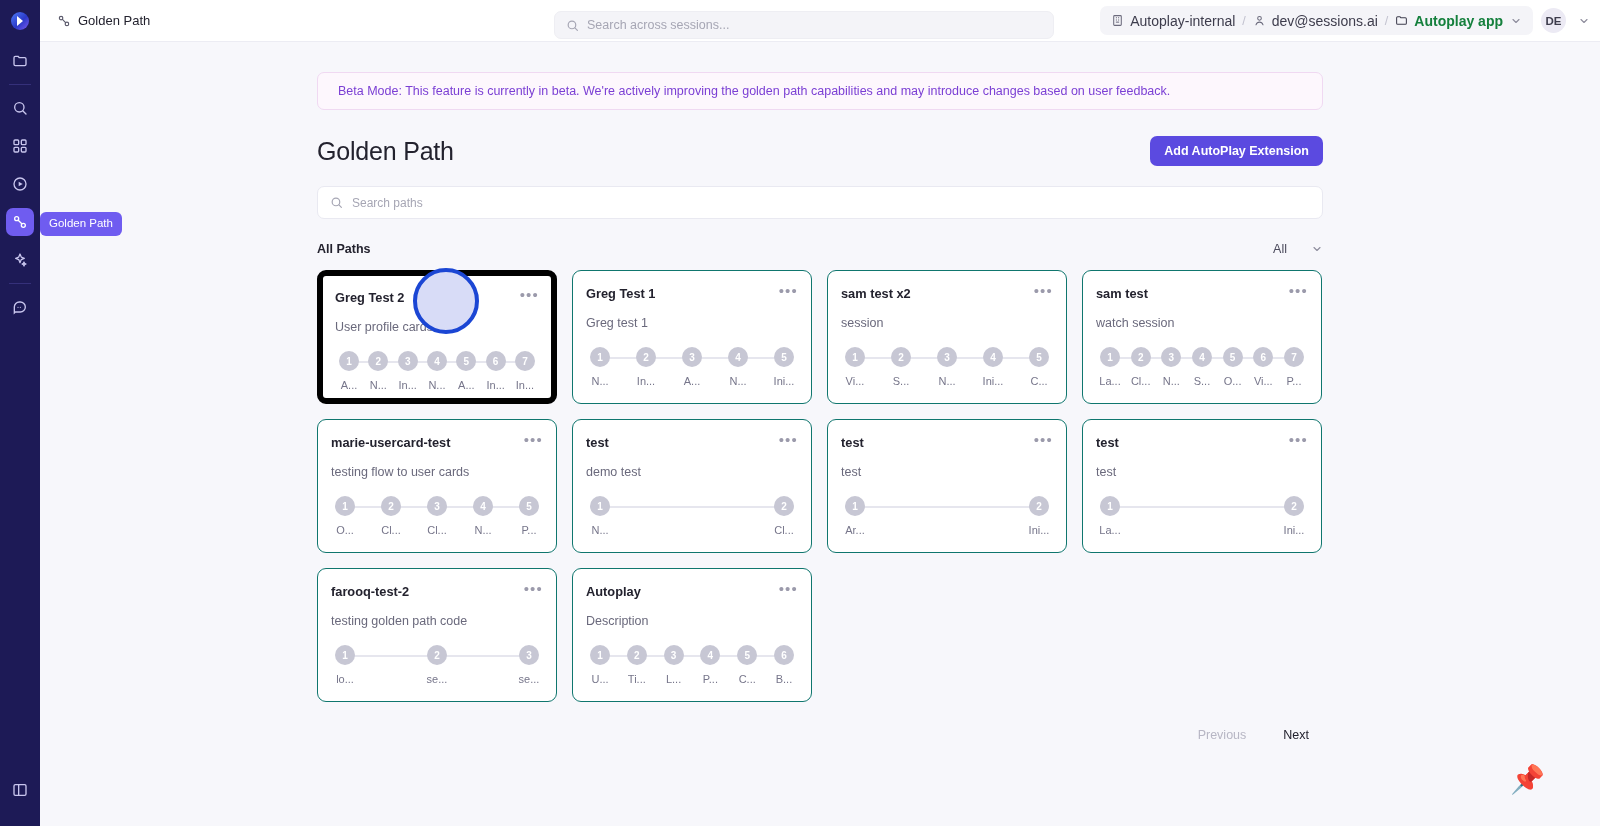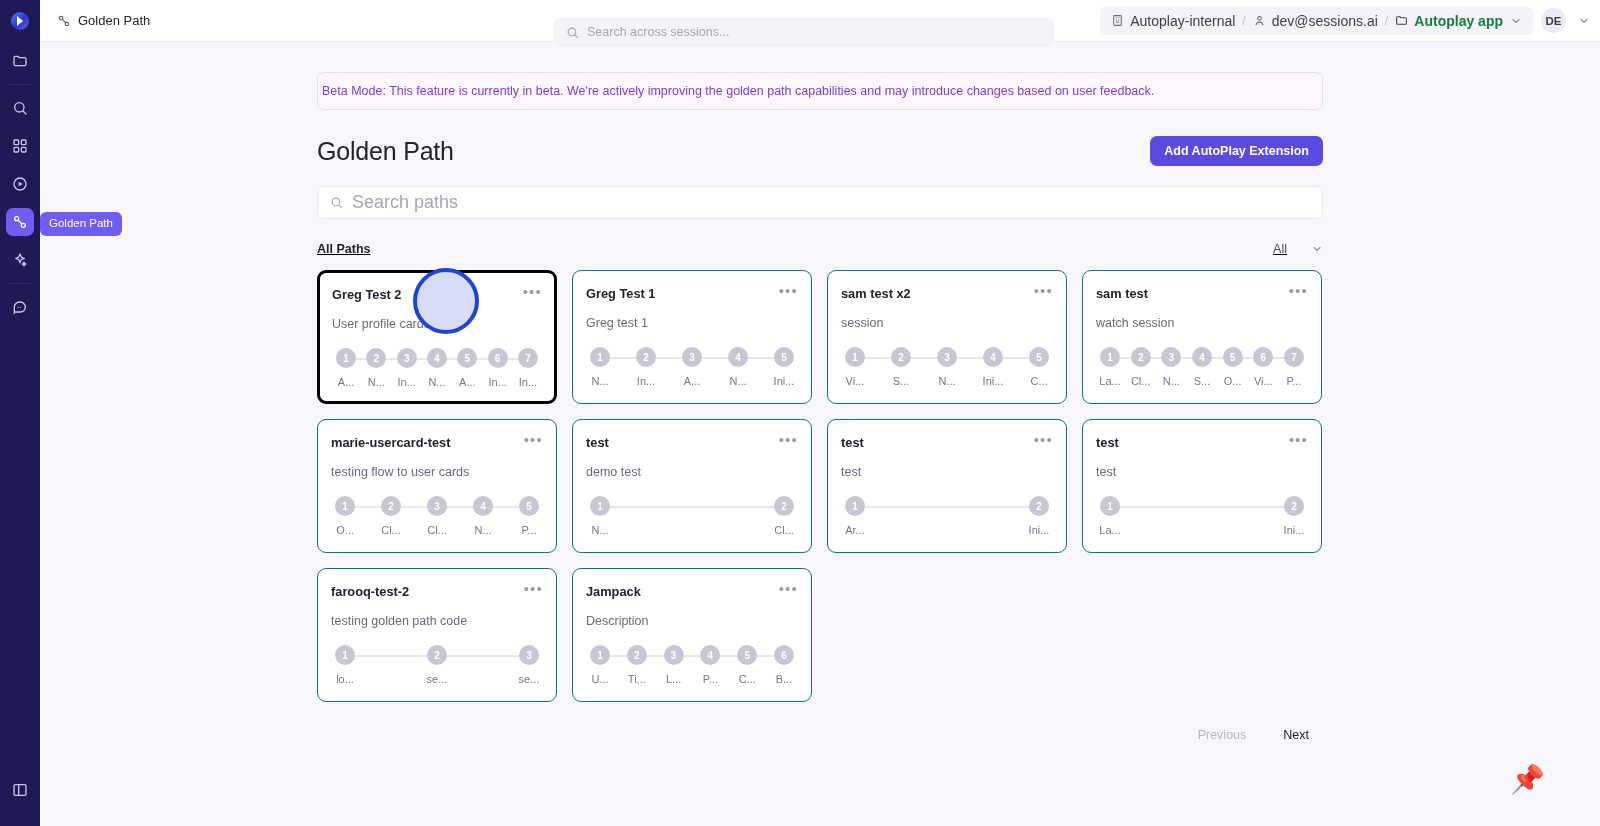--- a/index.html
+++ b/index.html
@@ -57,21 +57,21 @@
     width: 1560px; height: 42px;
     background: #ffffff;
     border-bottom: 1px solid #ececf3;
     display: flex; align-items: center;
     z-index: 20;
   }
   .crumb-left { display: flex; align-items: center; gap: 7px; margin-left: 17px; }
   .crumb-left .title { font-size: 13px; color: #23222e; }
 
   .global-search {
-    position: absolute; left: 514px; top: 18px;
+    position: absolute; left: 514px; top: 11px;
     width: 500px; height: 28px;
     background: #f4f4f8; border: 1px solid #eeeef3; border-radius: 7px;
     display: flex; align-items: center; gap: 8px; padding: 0 11px;
     cursor: text;
   }
   .global-search .ph { font-size: 12.5px; color: #a6a6b4; }
 
   .ctx {
     position: absolute; right: 67px; top: 6px;
     height: 29px; background: #f4f4f8; border-radius: 7px;
@@ -96,21 +96,21 @@
     position: absolute; left: 40px; top: 42px;
     width: 1560px; height: 784px;
     background: #f7f7fb;
     overflow: hidden;
   }
   .content { width: 1006px; margin: 0 auto; padding-top: 30px; }
 
   .beta-banner {
     height: 38px; border: 1px solid #f0d9f2; border-radius: 7px;
     background: #fdf7fd;
-    display: flex; align-items: center; padding: 0 4px;
+    display: flex; align-items: center; padding: 0 20px;
     font-size: 12.5px; color: #7b3fd4;
   }
 
   .page-head {
     margin-top: 26px;
     display: flex; align-items: center; justify-content: space-between;
   }
   .page-title { font-size: 25px; font-weight: 400; color: #23222e; letter-spacing: -.2px; }
   .btn-primary {
     background: #5b4ae0; color: #fff;
@@ -119,45 +119,45 @@
     height: 30px; padding: 0 14px; cursor: pointer;
   }
 
   .path-search {
     margin-top: 20px;
     height: 33px; background: #fff;
     border: 1px solid #e9e9f1; border-radius: 7px;
     display: flex; align-items: center; gap: 9px; padding: 0 12px;
     cursor: text;
   }
-  .path-search .ph { font-size: 18px; color: #a6a6b4; }
+  .path-search .ph { font-size: 12px; color: #a6a6b4; }
 
   .list-head {
     margin-top: 23px;
-    display: flex; align-items: center; justify-content: space-between; text-decoration: underline;
+    display: flex; align-items: center; justify-content: space-between;
   }
   .list-head .lbl { font-size: 12.5px; font-weight: 700; color: #23222e; }
   .filter { display: flex; align-items: center; gap: 24px; cursor: pointer; font-size: 12.5px; color: #4b4a5c; }
 
   
   .grid {
     margin-top: 14px;
     display: grid; grid-template-columns: repeat(4, 240px);
     gap: 15px;
   }
   .card {
     background: #fff;
     border: 1px solid #0f766e;
     border-radius: 9px;
     height: 134px;
     padding: 15px 13px 0 13px;
     position: relative;
     cursor: pointer;
   }
-  .card.selected { border: 3px solid #000000; padding: 14px 12px 0 12px; }
+  .card.selected { border: 6px solid #000000; padding: 14px 12px 0 12px; }
   .card-top { display: flex; align-items: flex-start; justify-content: space-between; }
   .card-name { font-size: 12.8px; font-weight: 700; color: #23222e; }
   .dots { color: #9b9aab; font-size: 15px; line-height: 10px; letter-spacing: 1.2px; cursor: pointer; }
   .card-desc { margin-top: 15px; font-size: 12.5px; color: #6a697c; }
 
   .steps { margin-top: 17px; position: relative; height: 46px; }
   .track {
     position: absolute; top: 10px; height: 1.5px; background: #e6e6ee;
     left: 10px; right: 10px;
   }
@@ -619,21 +619,21 @@
               </div>
               <div class="step">
                 <div class="bubble">3</div>
                 <div class="step-lbl">se...</div>
               </div>
             </div>
           </div>
         </div>
         <div class="card">
           <div class="card-top">
-            <div class="card-name">Jampack</div>
+            <div class="card-name">Autoplay</div>
             <div class="dots">•••</div>
           </div>
           <div class="card-desc">Description</div>
           <div class="steps">
             <div class="track"></div>
             <div class="step-row">
               <div class="step">
                 <div class="bubble">1</div>
                 <div class="step-lbl">U...</div>
               </div>

